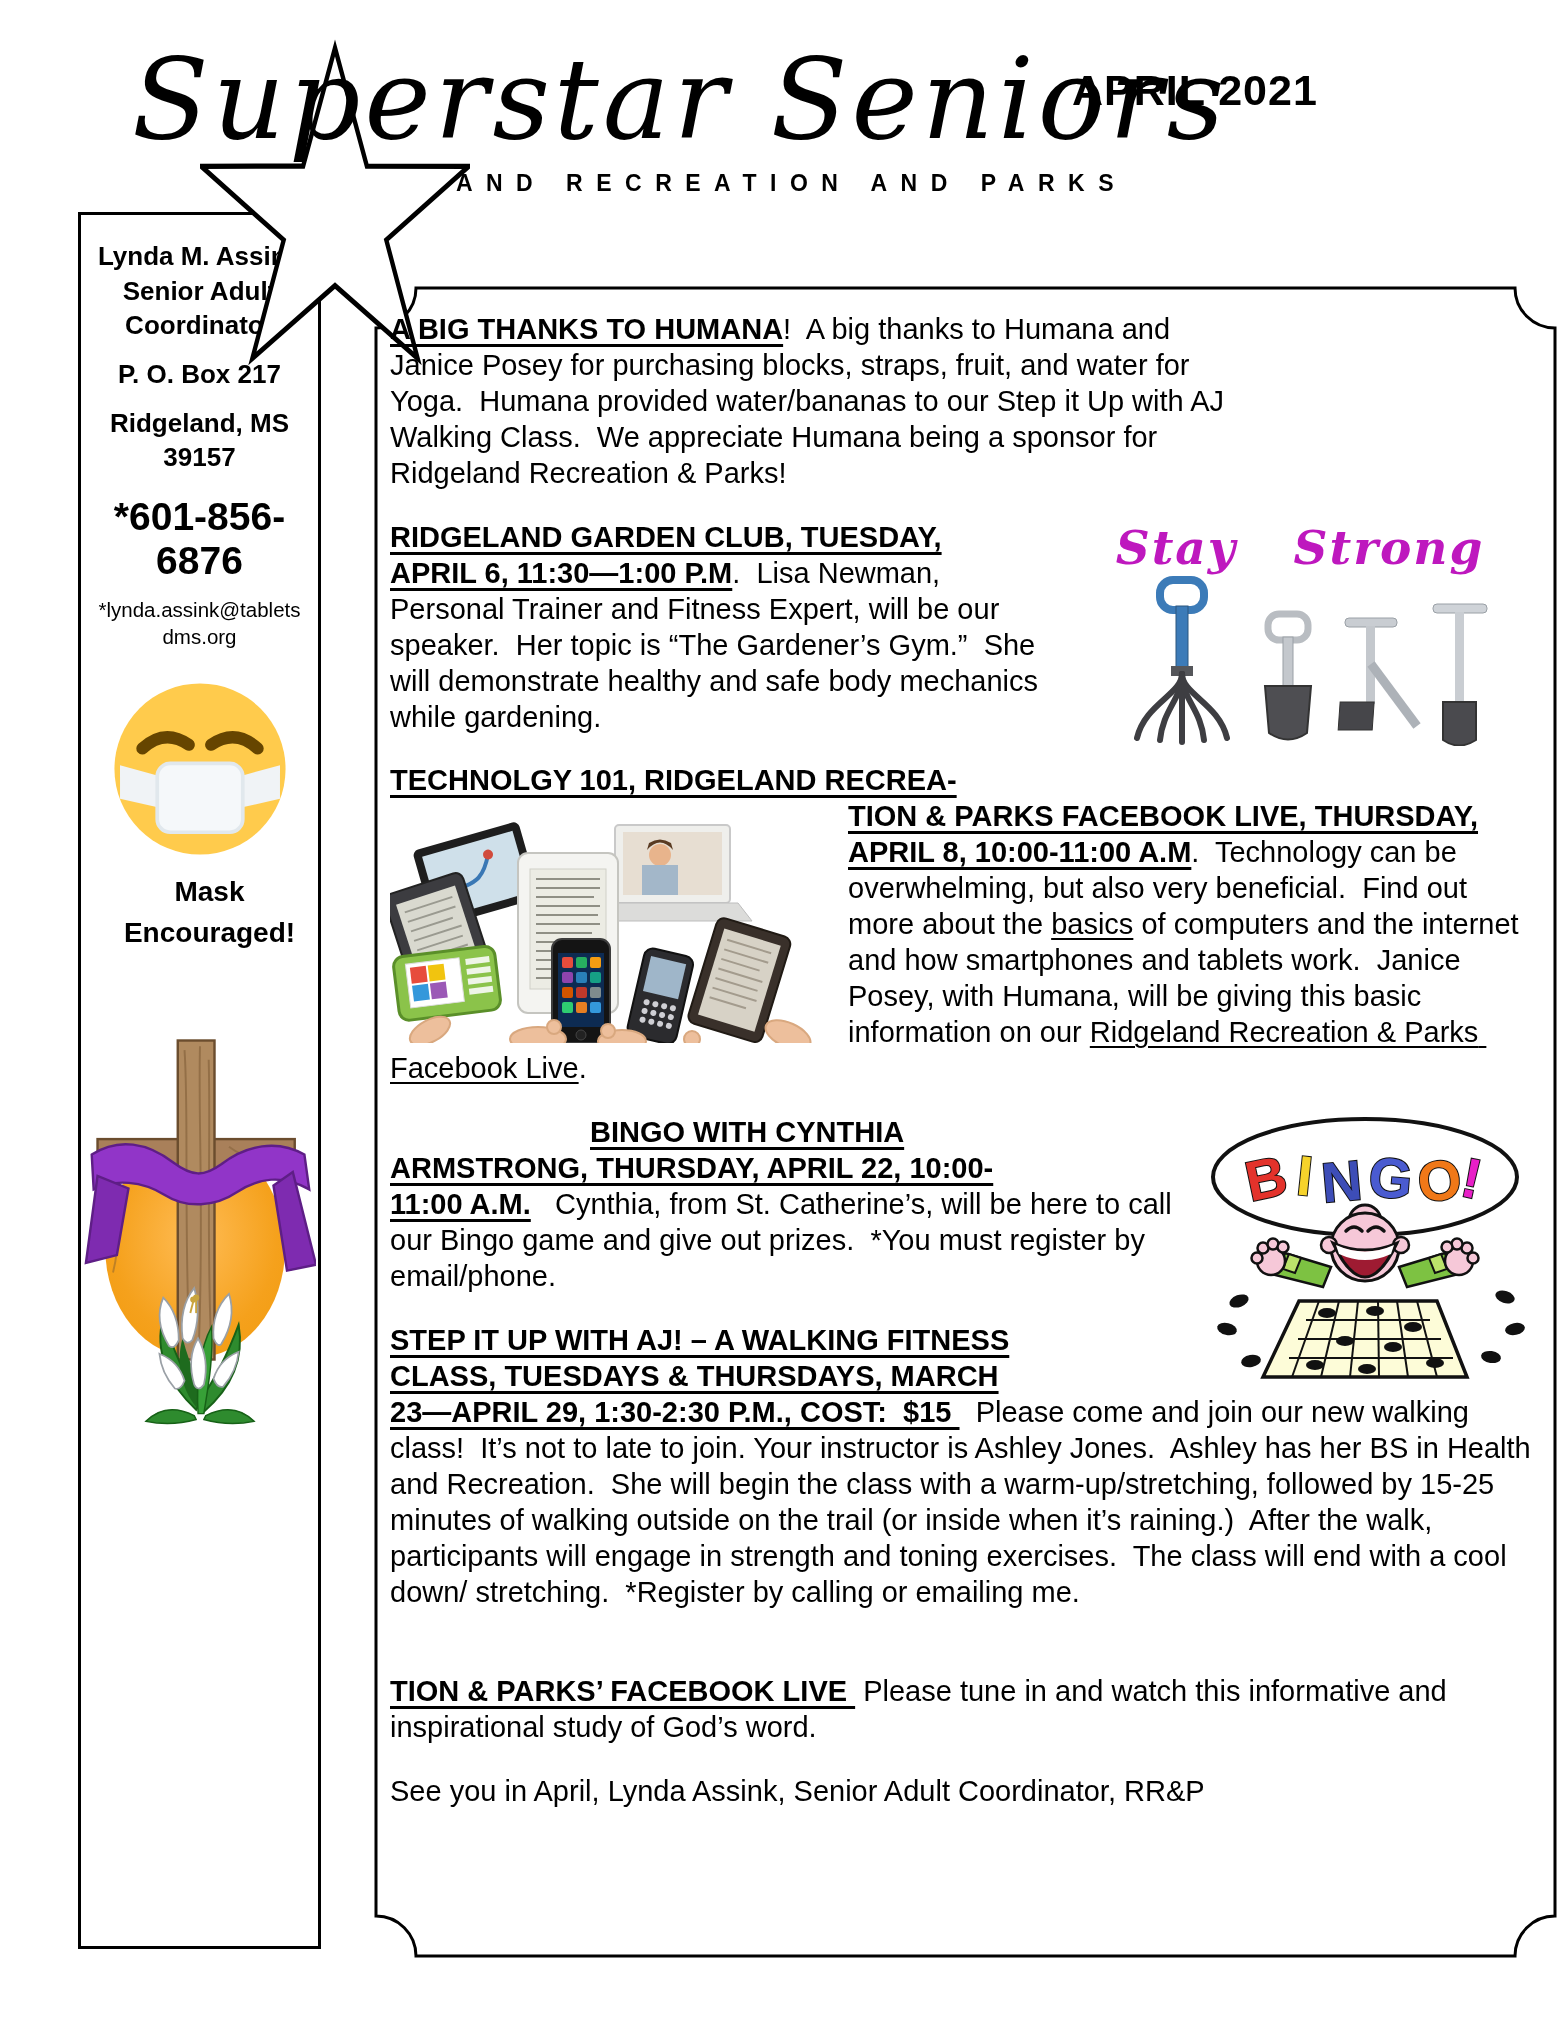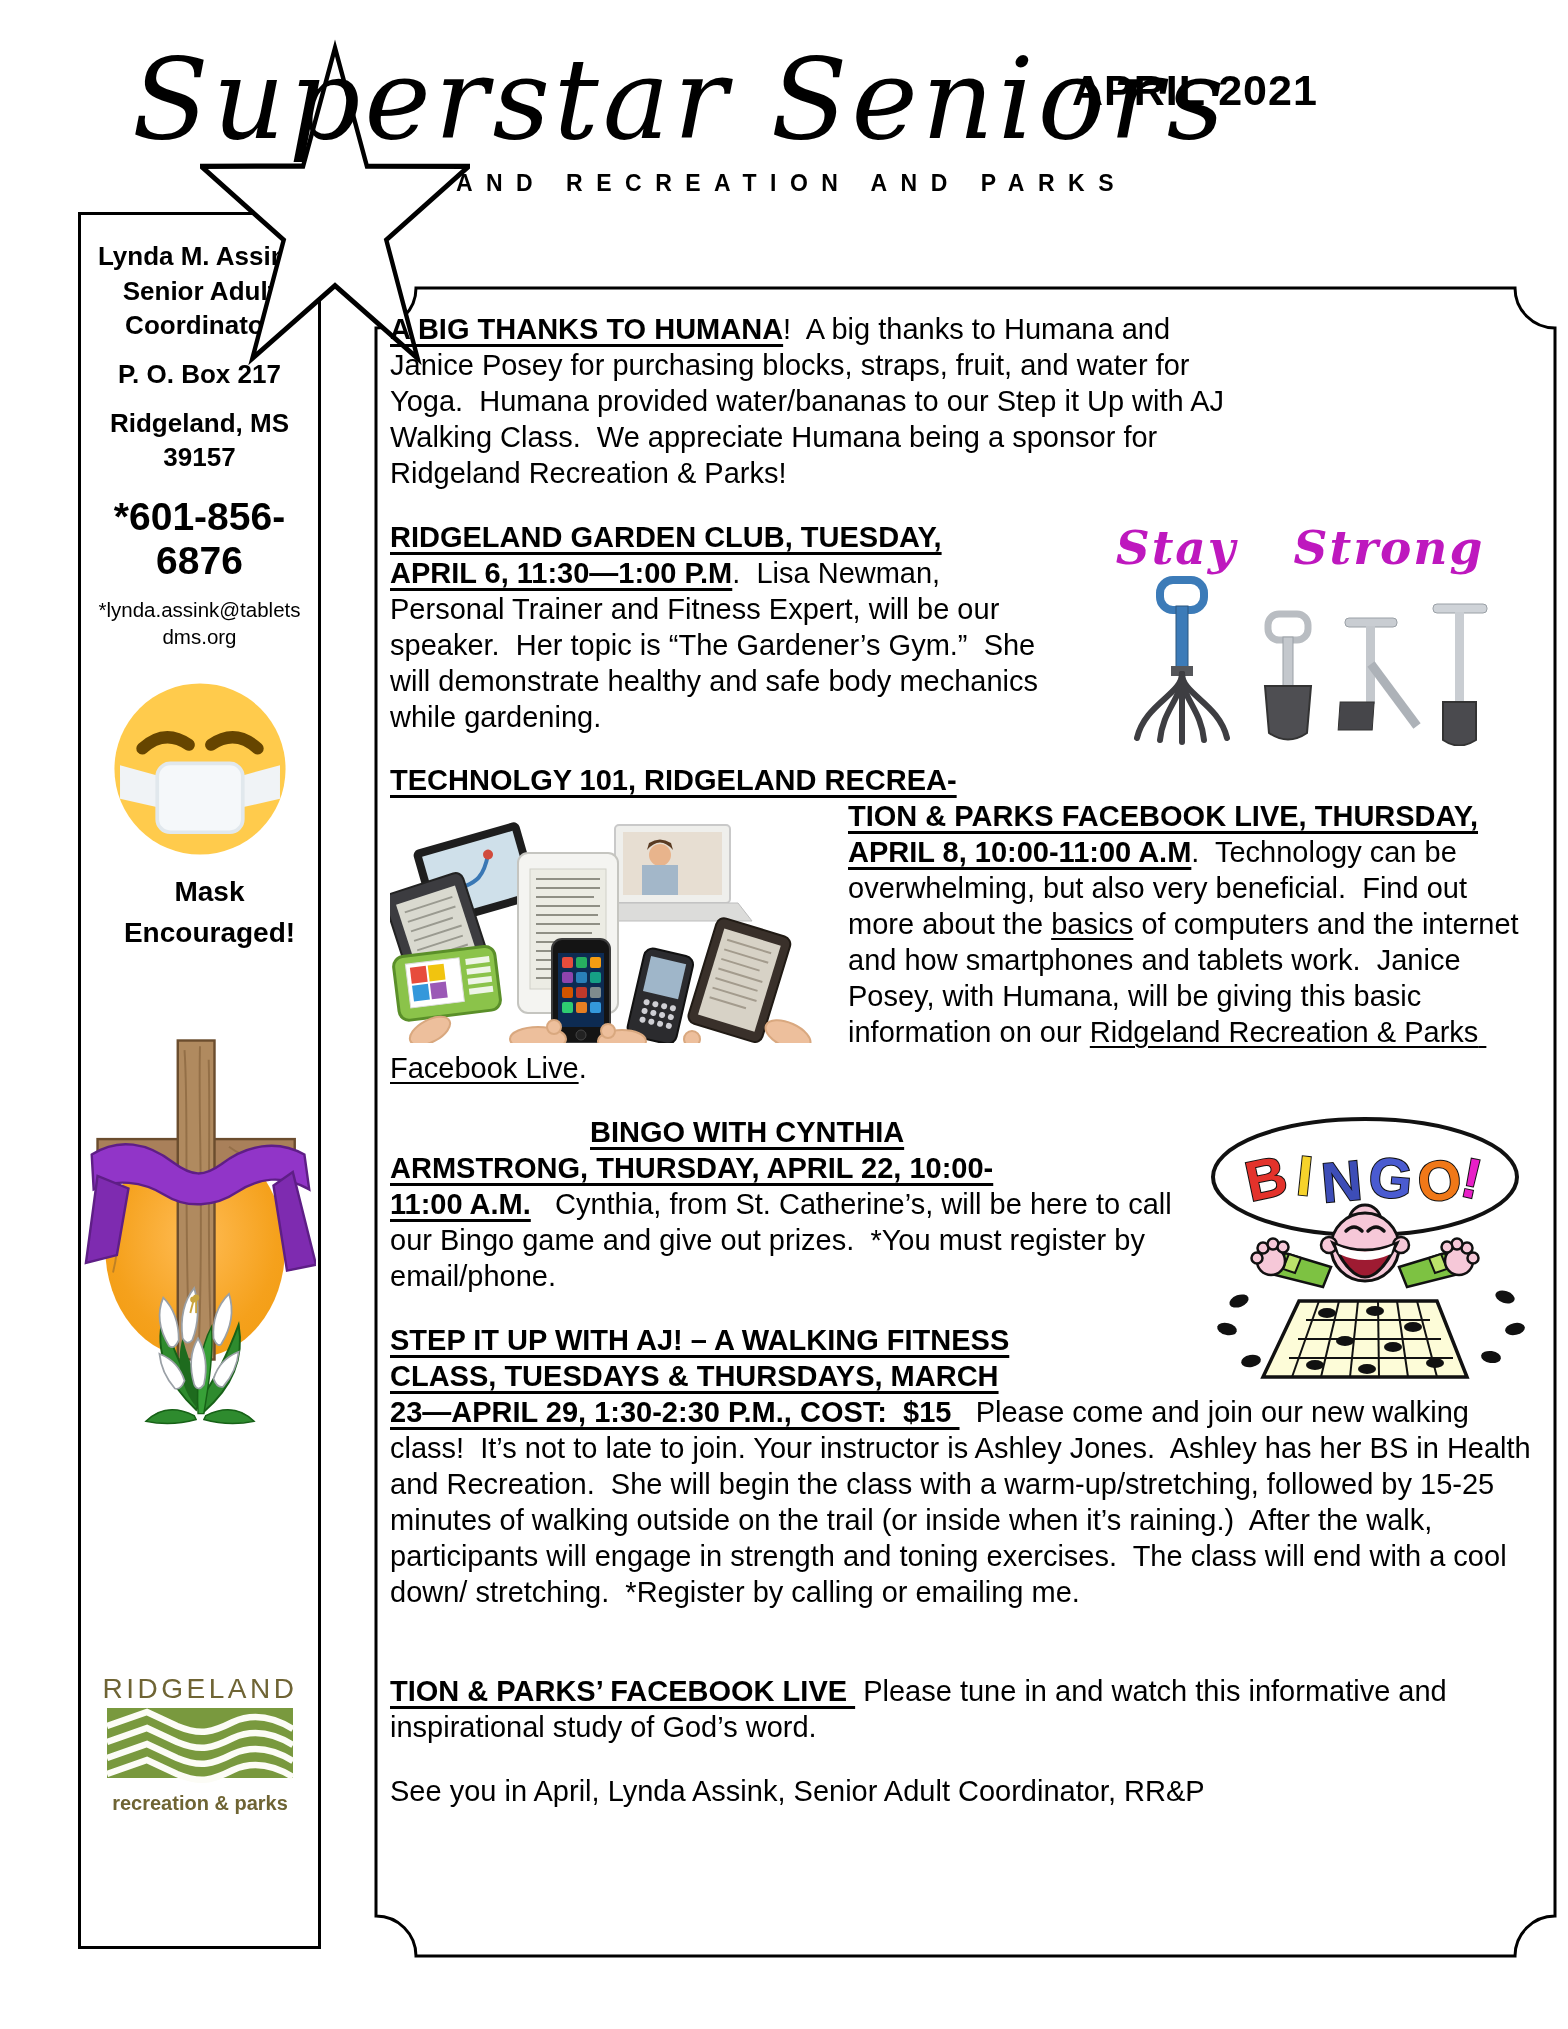--- a/index.html
+++ b/index.html
@@ -125,33 +125,20 @@
         <g stroke="#caa53d" stroke-width="2" fill="#caa53d">
           <path d="M52,30 l3,-12" fill="none"></path>
             <circle cx="55" cy="16" r="2.2"></circle>
           <path d="M58,30 l0,-14" fill="none"></path>
             <circle cx="58" cy="14" r="2.2"></circle>
         </g>
       </g>
     </svg>
   </div>
 
-  <div class="sb-logo">
-    <svg width="212" height="150" viewBox="0 0 210 150">
-      <text x="105" y="26" text-anchor="middle" font-family="Liberation Sans, sans-serif" font-size="28" letter-spacing="3.5" fill="#6F6434">RIDGELAND</text>
-      <rect x="12" y="36" width="186" height="70" fill="#79993E"></rect>
-      <g stroke="#FCFCF6" stroke-width="6.5" fill="none">
-        <path d="M12,54 L52,40 L82,54 C106,64 118,60 138,50 C160,40 180,46 198,57"></path>
-        <path d="M12,70 L52,56 L82,70 C106,80 118,76 138,66 C160,56 180,62 198,73"></path>
-        <path d="M12,86 L52,72 L82,86 C106,96 118,92 138,82 C160,72 180,78 198,89"></path>
-        <path d="M12,102 L52,88 L82,102 C106,112 118,108 138,98 C160,88 180,94 198,105"></path>
-      </g>
-      <text x="105" y="138" text-anchor="middle" font-family="Liberation Sans, sans-serif" font-size="20" font-weight="bold" fill="#6F6434">recreation &amp; parks</text>
-    </svg>
-  </div>
 </div>
 
 <div class="main">
   <svg class="main-frame" width="1183" height="1672" viewBox="0 0 1183 1672" preserveAspectRatio="none">
     <path d="M 42 2 H 1141 A 40 40 0 0 0 1181 42 V 1630 A 40 40 0 0 0 1141 1670 H 42 A 40 40 0 0 0 2 1630 V 42 A 40 40 0 0 0 42 2 Z" fill="none" stroke="#000" stroke-width="3"></path>
   </svg>
 
   <div class="main-content">
 
     <p class="p-humana"><span class="h">A BIG THANKS TO HUMANA</span><span>!  A big thanks to Humana and Janice Posey for purchasing blocks, straps, fruit, and water for Yoga.  Humana provided water/bananas to our Step it Up with AJ Walking Class.  We appreciate Humana being a sponsor for Ridgeland Recreation &amp; Parks!</span></p>

